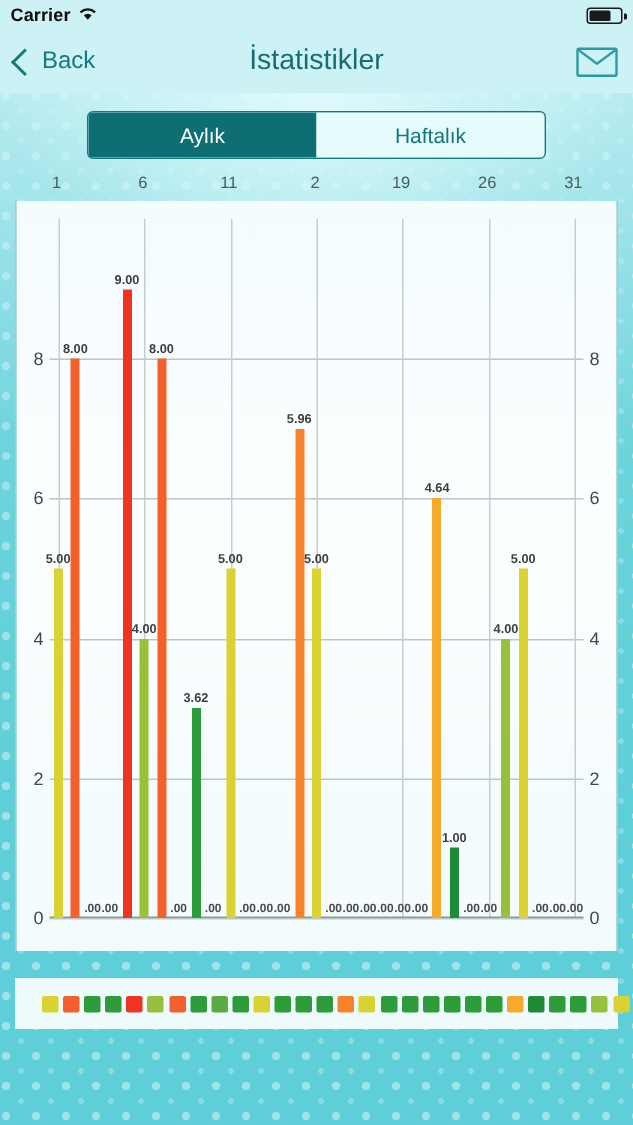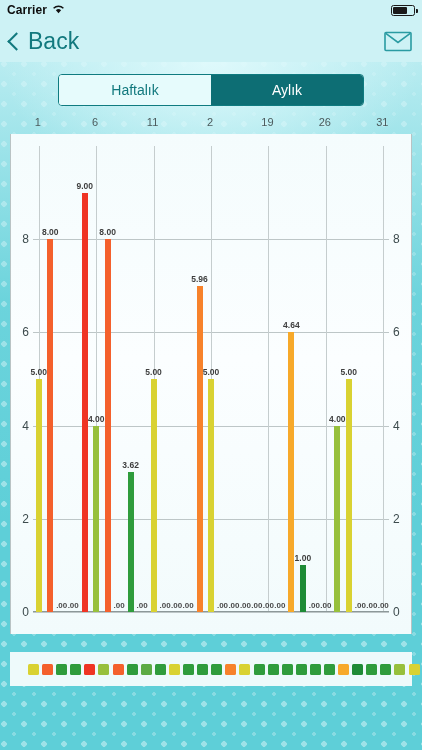--- a/index.html
+++ b/index.html
@@ -71,21 +71,21 @@
   
   .navbar {
     position: relative;
     height: 42px;
     background: #cdf2f5;
     display: flex; align-items: center;
     padding: 0 10px;
   }
   .nav-back {
     display: flex; align-items: center; gap: 4px;
-    color: #12797e; font-size: 23px;
+    color: #12797e; font-size: 16px;
     cursor: pointer;
   }
   .nav-back .chev {
     display: inline-block; width: 11px; height: 11px;
     border-left: 2.6px solid #12797e;
     border-bottom: 2.6px solid #12797e;
     transform: rotate(45deg);
     margin-right: 1px;
   }
   .nav-title {
@@ -227,32 +227,33 @@
           <i></i>
         </span>
     </div>
   </div>
 
   <div class="navbar">
     <div class="nav-back">
       <span class="chev"></span>
       <span>Back</span>
     </div>
+    <div class="nav-title">İstatistikler</div>
     <div class="nav-mail">
       <svg width="28" height="21" viewBox="0 0 28 21">
         <rect x="1" y="1.5" width="26" height="18" rx="1" fill="none" stroke="#2a9ba2" stroke-width="1.6"></rect>
         <path d="M1.8 2.4 L14 11.5 L26.2 2.4" fill="none" stroke="#2a9ba2" stroke-width="1.6"></path>
       </svg>
     </div>
   </div>
 
   <div class="seg-wrap">
     <div class="segmented">
+      <div class="seg active">Aylık</div>
       <div class="seg">Haftalık</div>
-      <div class="seg active">Aylık</div>
     </div>
   </div>
 
   <div class="chart-outer">
     <div class="axis-top" id="axis-top">
         <span style="left: 27.7419px;">1</span>
         <span style="left: 85.1613px;">6</span>
         <span style="left: 142.581px;">11</span>
         <span style="left: 200px;">2</span>
         <span style="left: 257.419px;">19</span>

